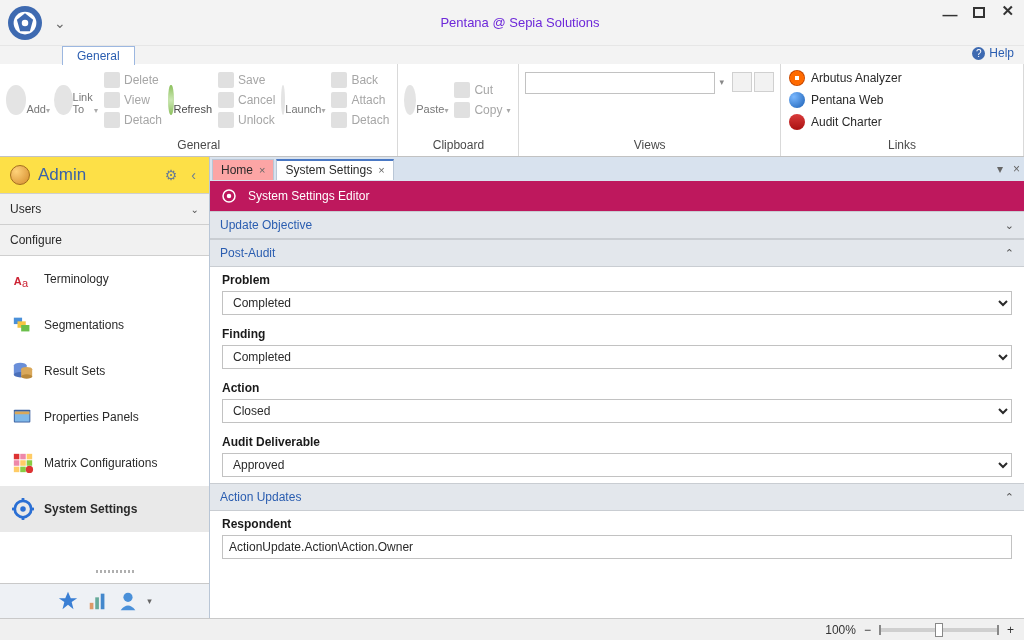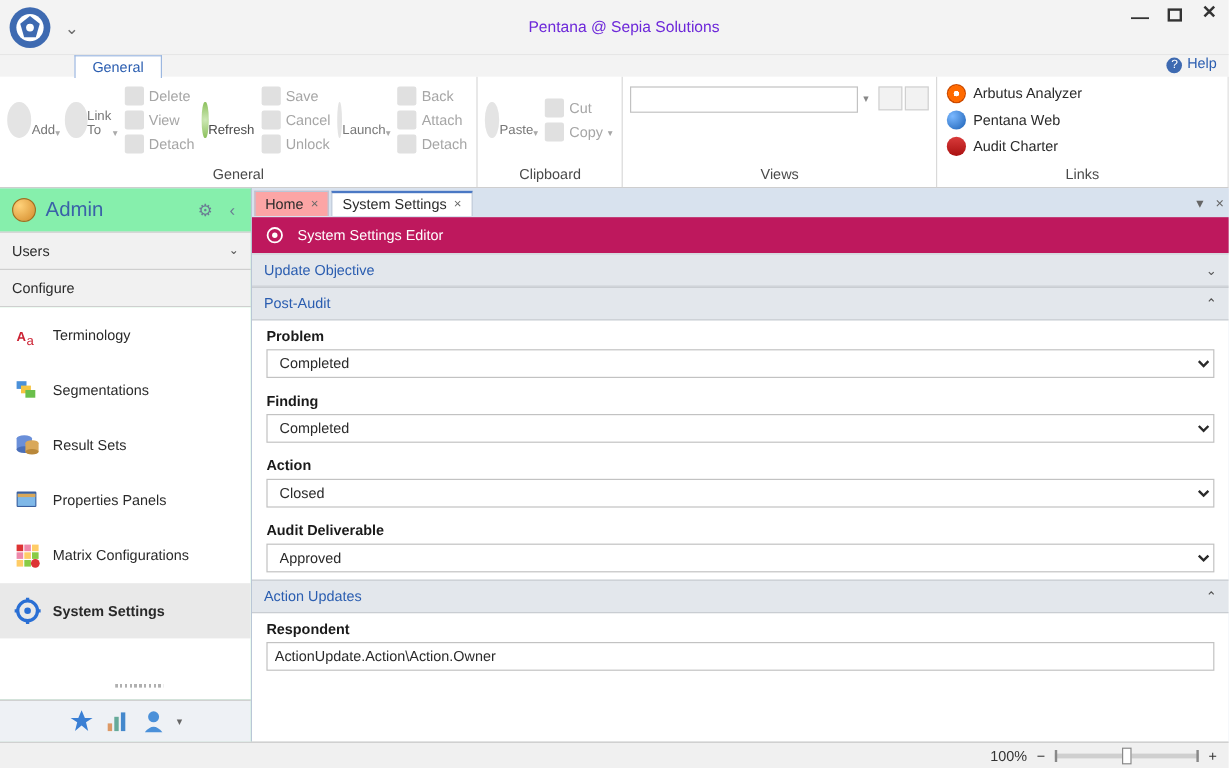--- a/index.html
+++ b/index.html
@@ -34,21 +34,21 @@
 .smbtn .ic{width:16px;height:16px;background:#e0e0e0;border-radius:2px;flex-shrink:0}
 .linkbtn{display:flex;align-items:center;gap:6px;font-size:12px;color:#2a2a2a;cursor:pointer;padding:1px 2px;white-space:nowrap}
 .linkbtn .ic{width:16px;height:16px;border-radius:50%;flex-shrink:0}
 #views-input{flex:1}
 #views-input input{width:190px;height:22px;border:1px solid #c2c2c2}
 #views-extras{display:flex;gap:2px;margin-left:4px}
 .xtra{width:20px;height:20px;border:1px solid #d0d0d0;background:#f2f2f2;cursor:pointer}
 
 #workspace{flex:1;display:flex;min-height:0;background:#d8e2ee}
 
-#sidebar{width:210px;background:#86efac;display:flex;flex-direction:column;border-right:1px solid #b9c6d6}
+#sidebar{width:210px;background:#fde047;display:flex;flex-direction:column;border-right:1px solid #b9c6d6}
 #side-head{display:flex;align-items:center;padding:8px 10px;gap:8px}
 #side-head .ic{width:20px;height:20px;background:radial-gradient(circle at 30% 30%,#ffd27a,#d48b2b);border-radius:50%;border:1px solid #a36d1f}
 #side-head .title{color:#3a62a8;font-size:17px;flex:1}
 #side-head .gear,#side-head .coll{color:#6a7c93;cursor:pointer;font-size:14px;padding:0 3px}
 .side-sect{background:#f1f1f1;border-top:1px solid #cfcfcf;border-bottom:1px solid #cfcfcf;padding:8px 10px;font-size:14px;color:#2a2a2a;display:flex;align-items:center;justify-content:space-between;cursor:pointer}
 .side-sect .caret{font-size:10px;color:#555}
 #side-list{flex:1;background:#fff;overflow:auto}
 .sitem{display:flex;align-items:center;gap:10px;padding:12px 12px;cursor:pointer;font-size:13px;color:#2a2a2a}
 .sitem .ic{width:22px;height:22px;flex-shrink:0}
 .sitem.active{background:#e9e9e9;font-weight:600}

